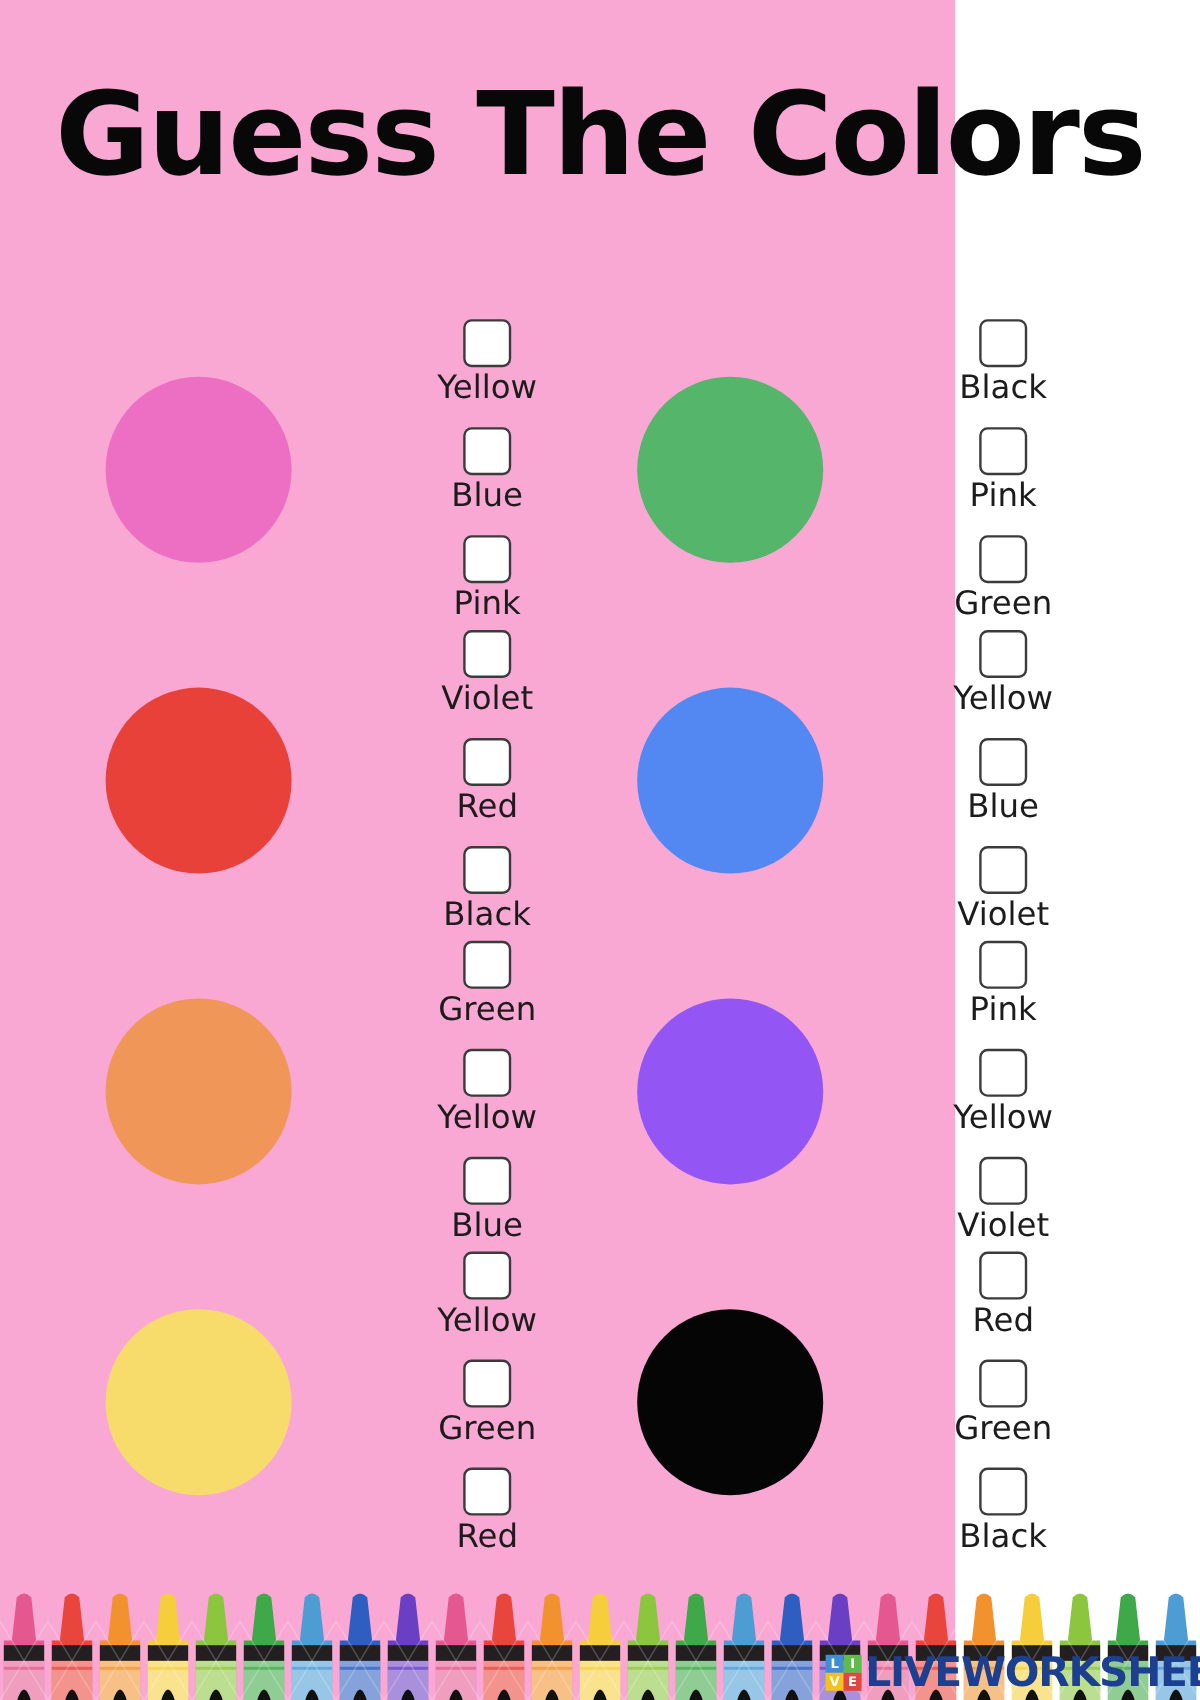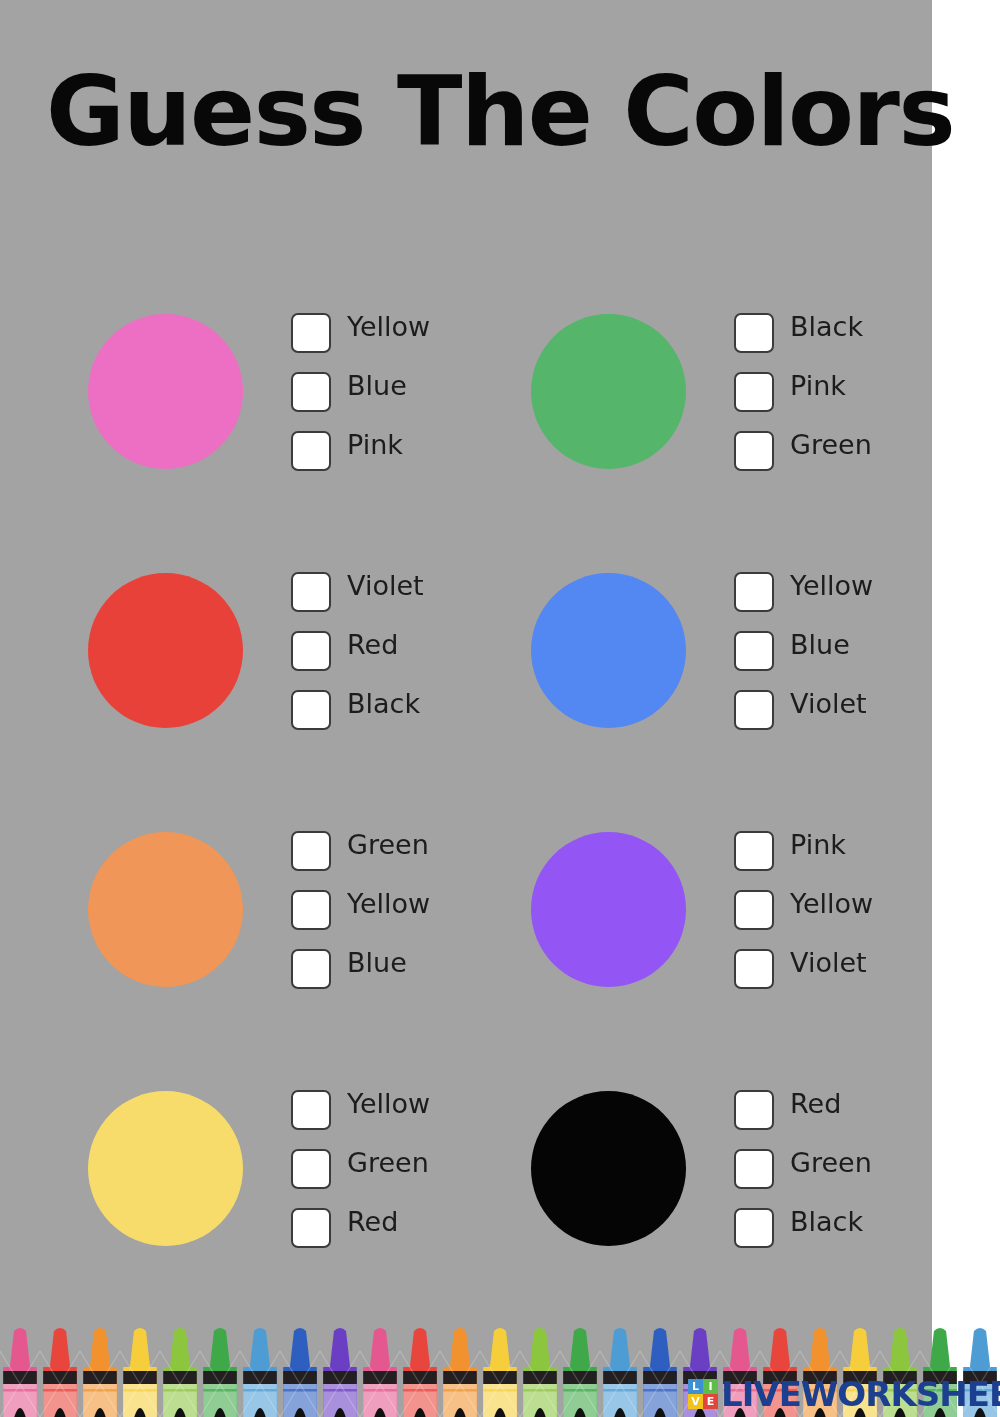--- a/index.html
+++ b/index.html
@@ -8,23 +8,23 @@
   html, body {
     width: 1000px;
     height: 1417px;
     background: #ffffff;
     font-family: "DejaVu Sans", "Liberation Sans", sans-serif;
     overflow: hidden;
   }
 
   .page {
     position: relative;
-    width: 932px;
+    width: 796px;
     height: 1417px;
-    background: #a3a3a3;
+    background: #f9a8d4;
   }
 
   
   .title {
     position: absolute;
     top: 62px;
     left: 0;
     width: 1000px;
     text-align: center;
     font-family: "DejaVu Sans", "Liberation Sans", sans-serif;
@@ -71,22 +71,23 @@
     display: flex;
     flex-direction: column;
     justify-content: center;
     gap: 19px;
     padding-left: 38px;
     flex: 1 1 auto;
   }
 
   .option {
     display: flex;
-    align-items: flex-start;
-    gap: 16px;
+    flex-direction: column;
+    align-items: center;
+    gap: 4px;
   }
 
   .checkbox {
     width: 40px;
     height: 40px;
     border: 2px solid #3b3b3b;
     border-radius: 7px;
     background: #ffffff;
     flex: 0 0 auto;
   }

